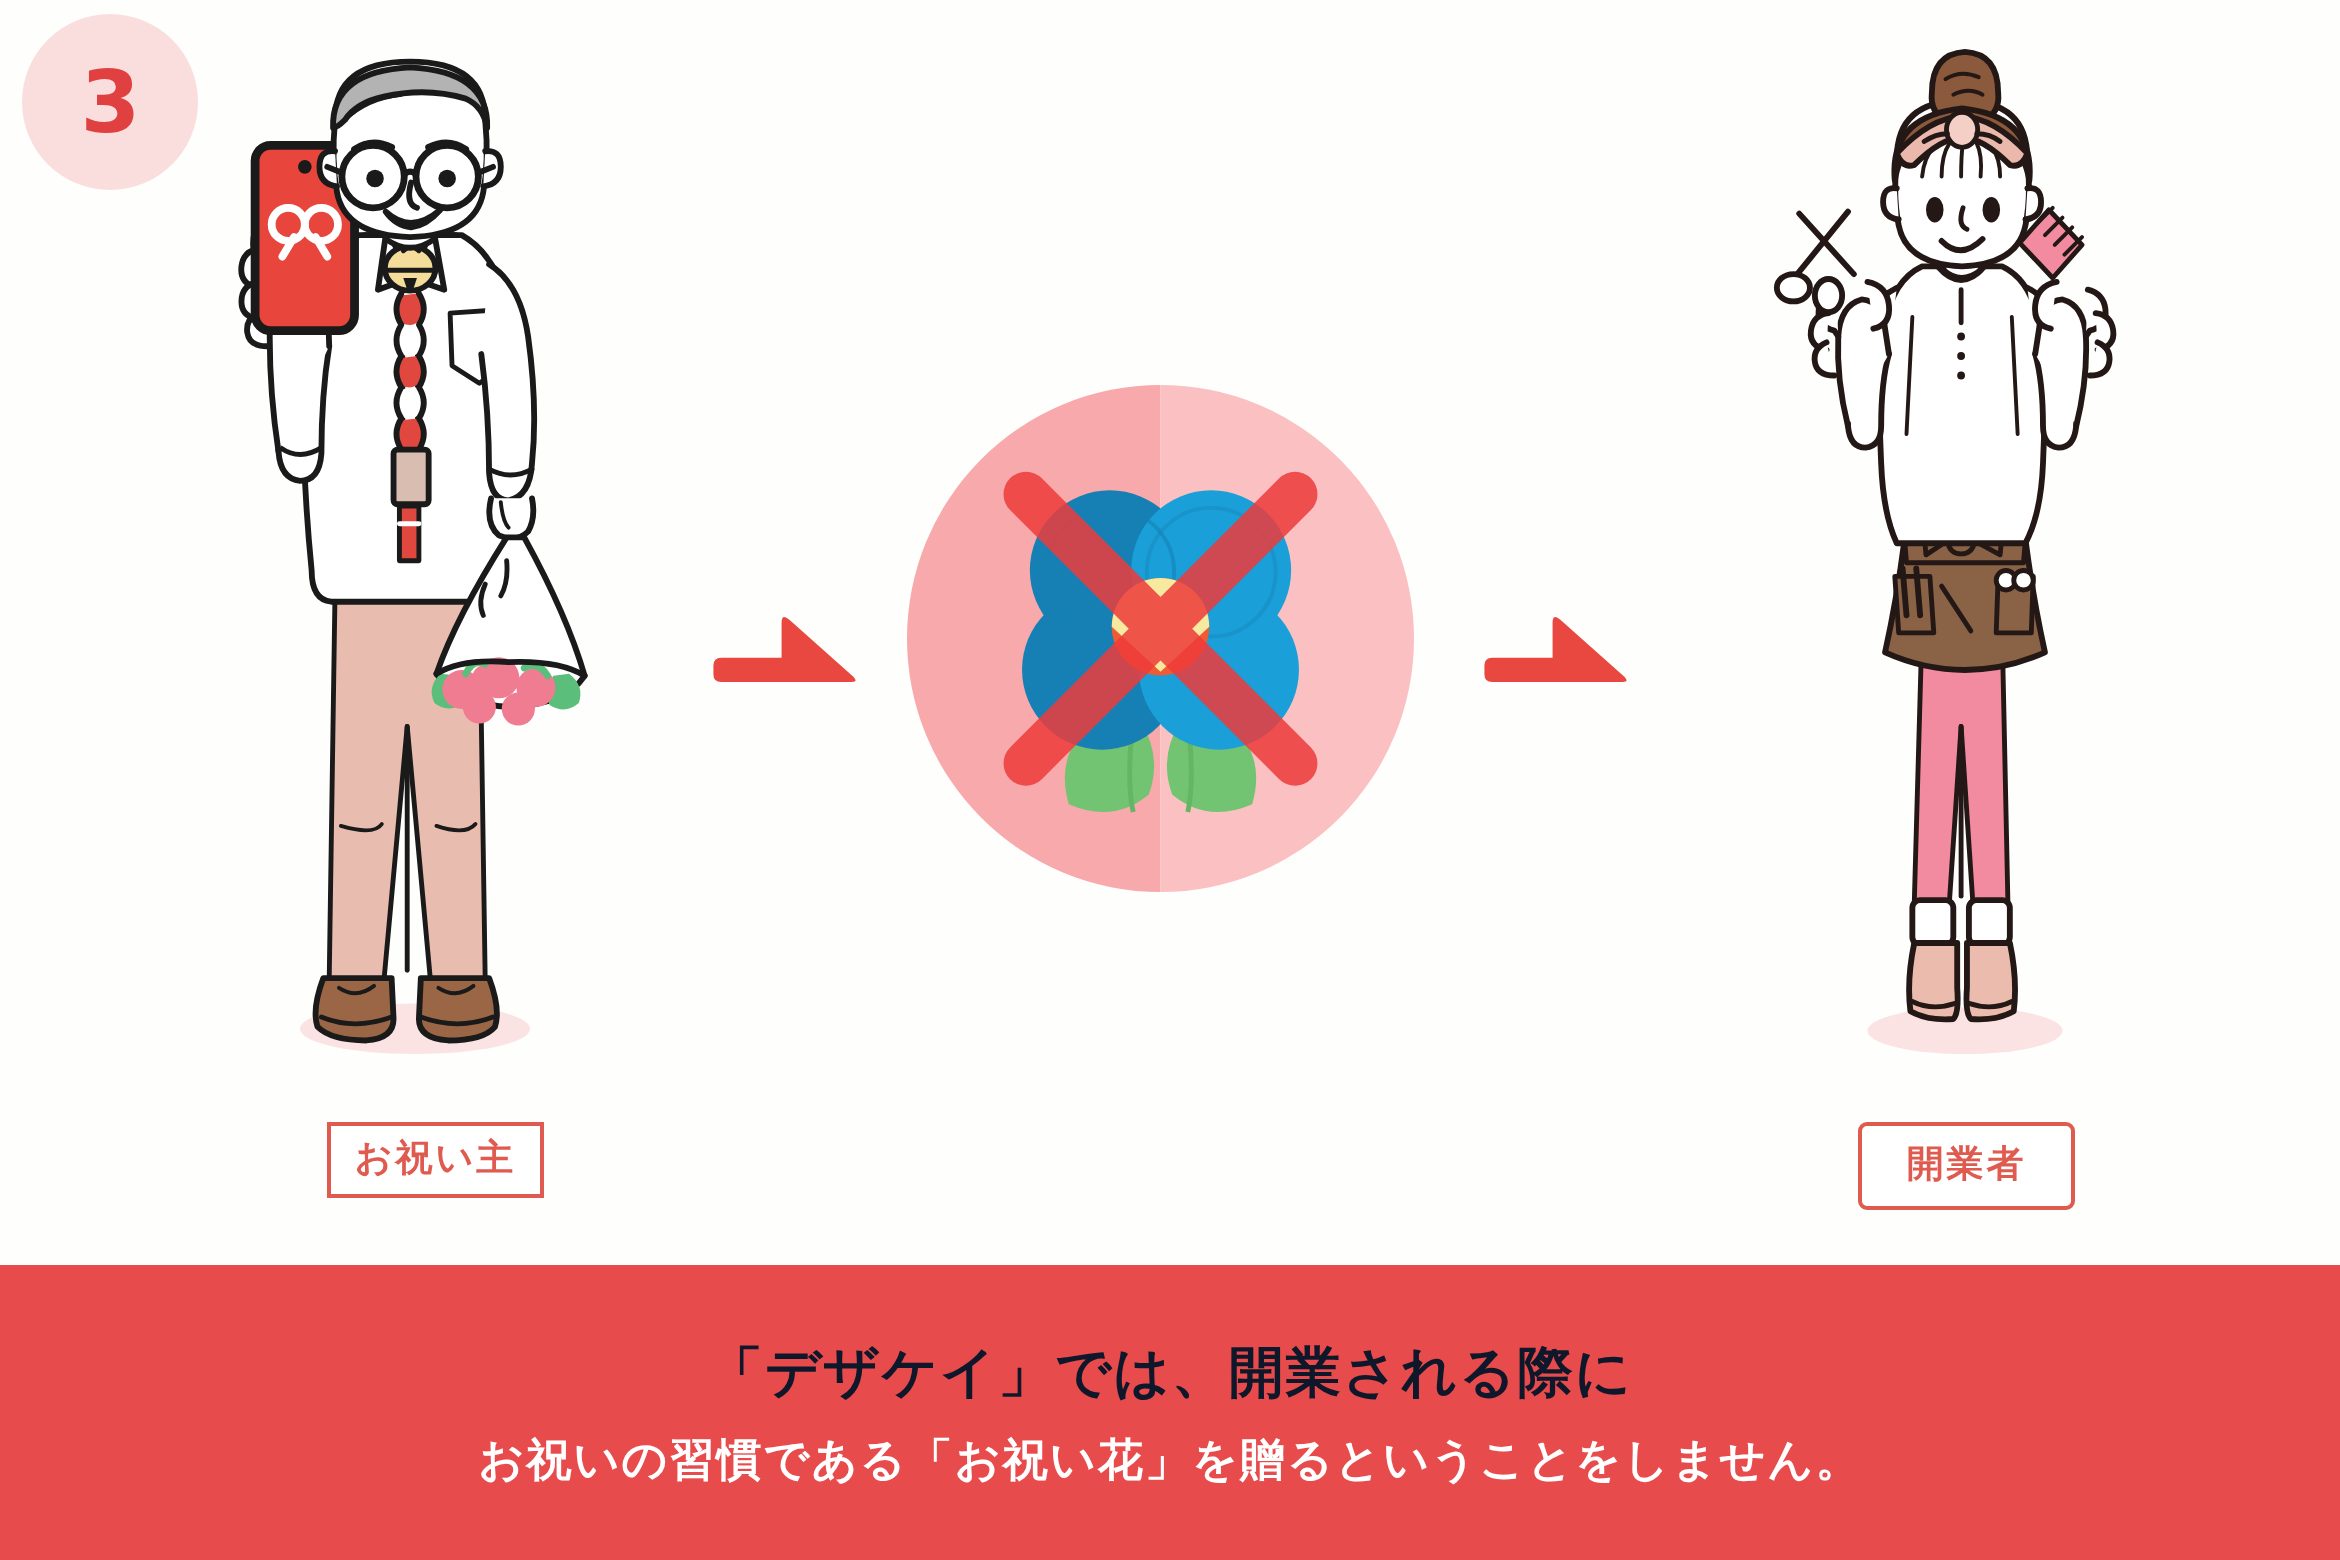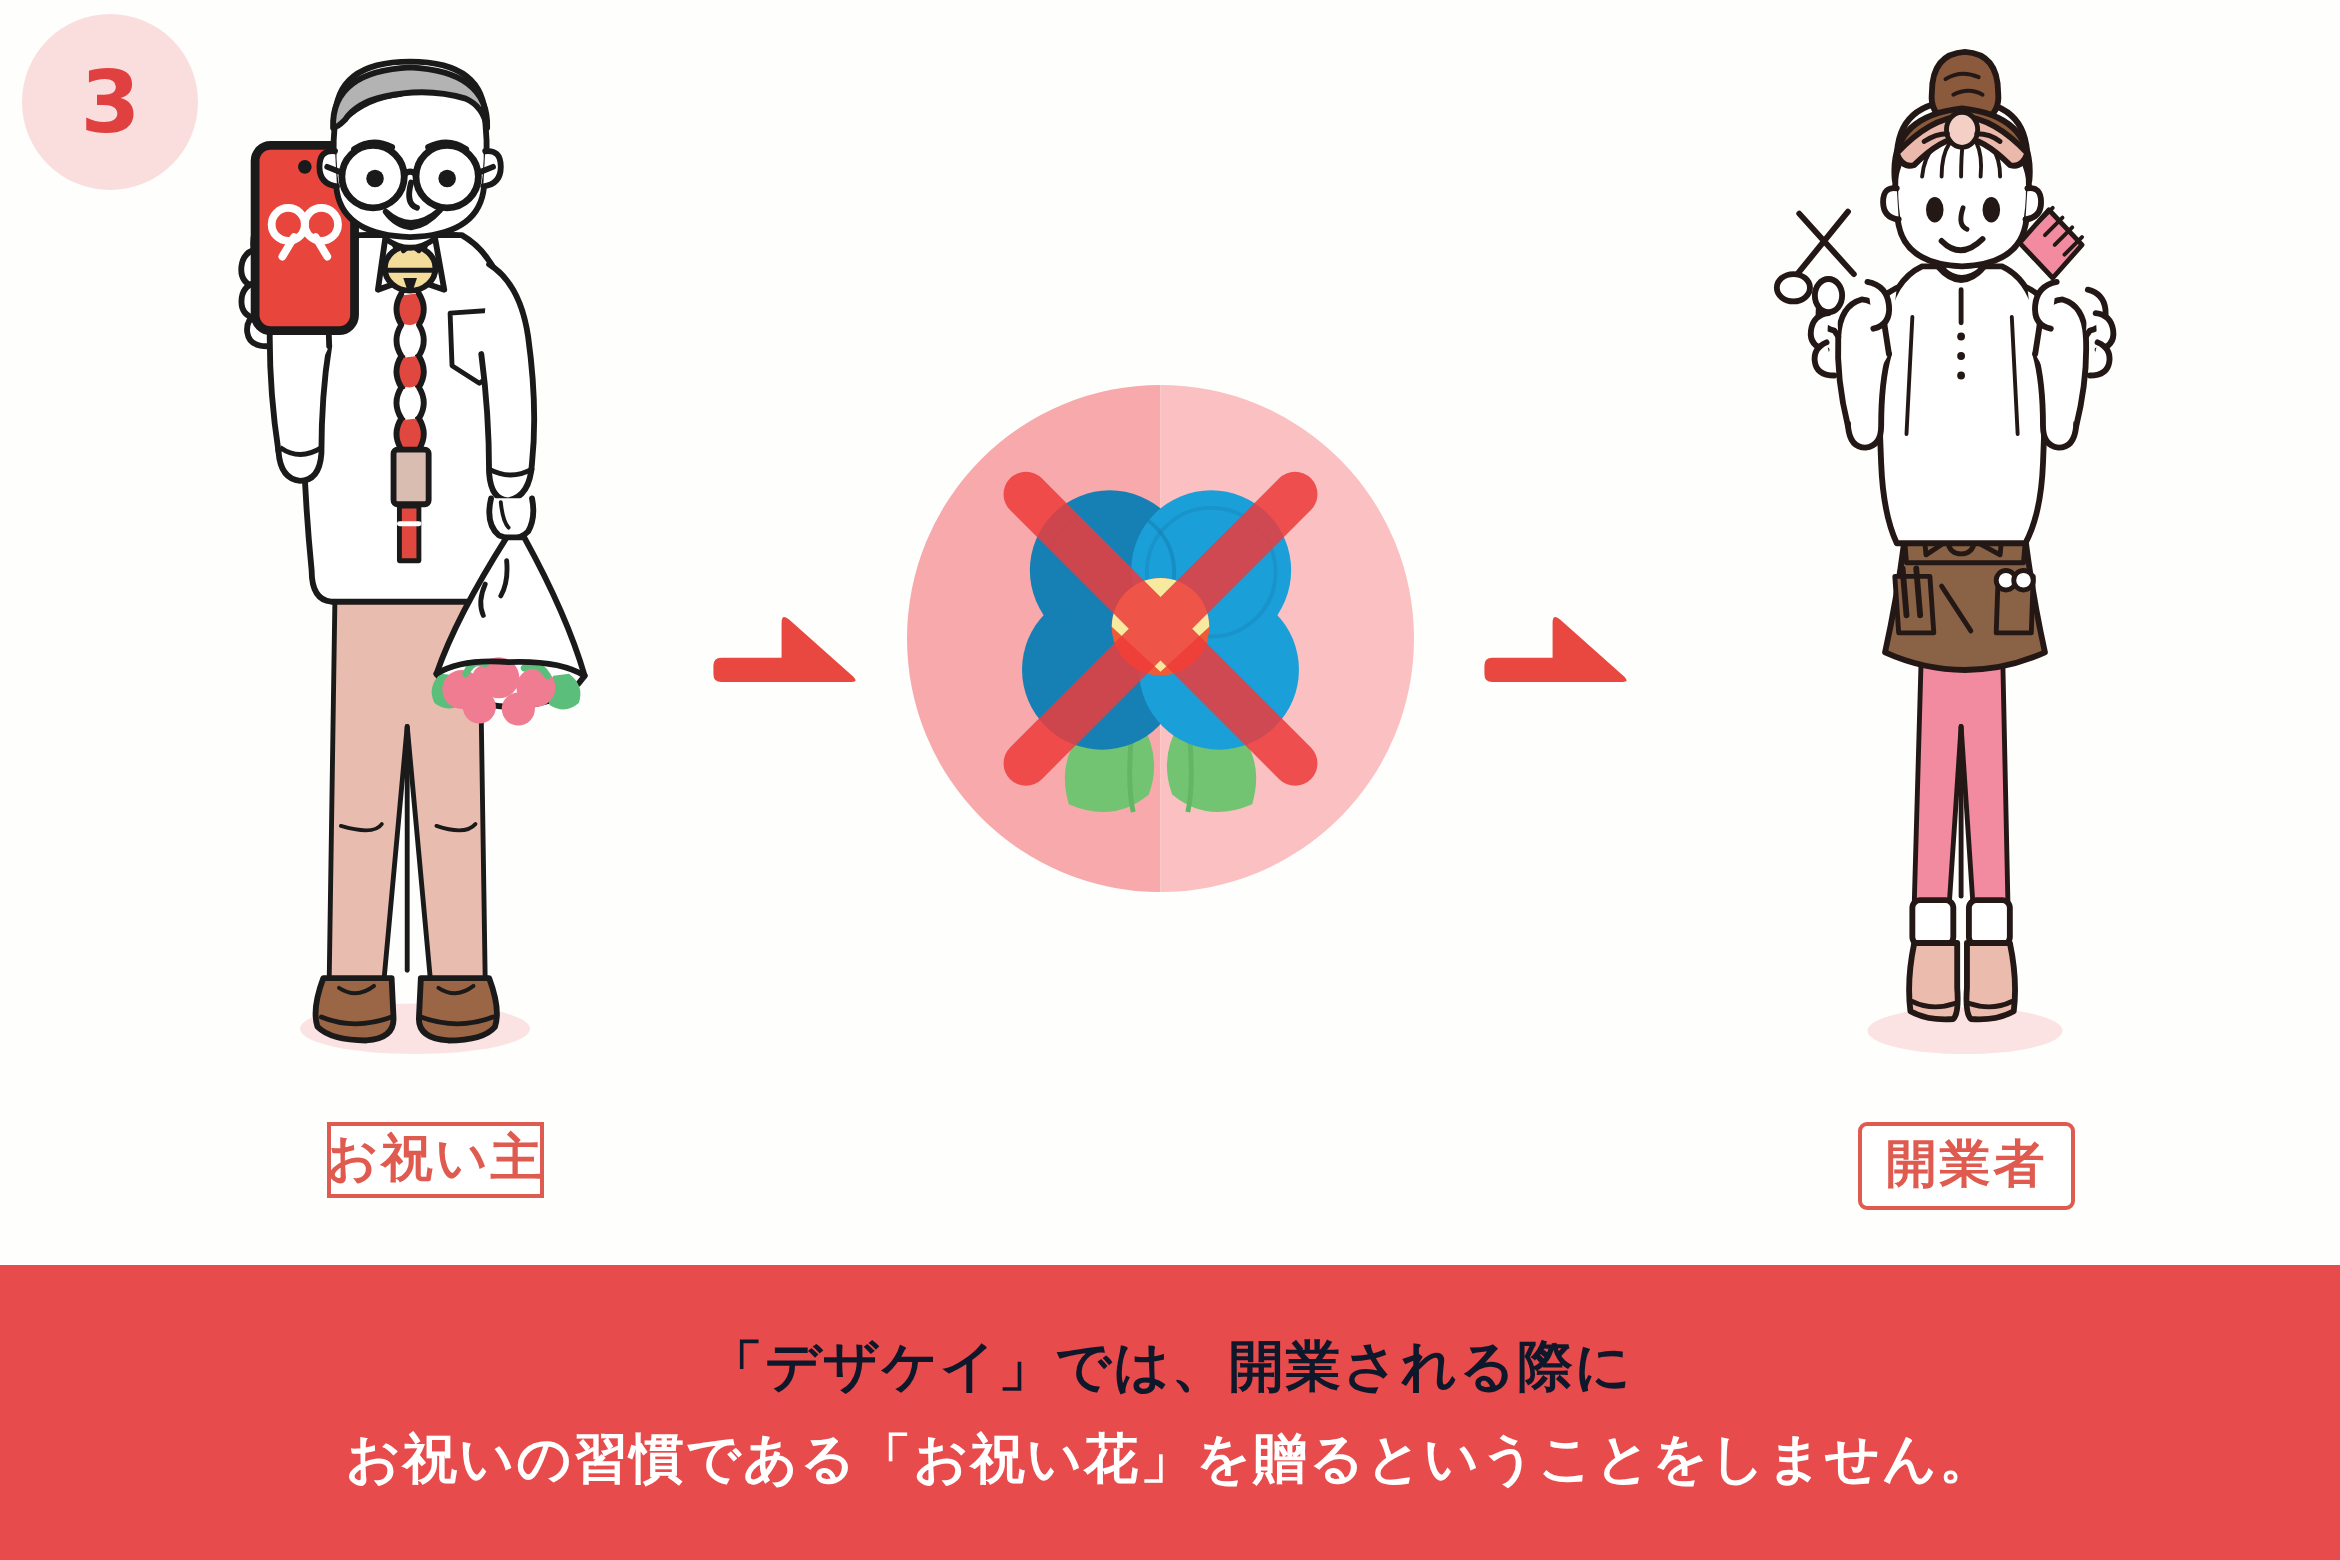--- a/index.html
+++ b/index.html
@@ -39,40 +39,40 @@
   
   .role-label {
     position:absolute;
     border:4.9px solid #E05B4F;
     background:#ffffff;
     display:flex; align-items:center; justify-content:center;
     padding:9.8px 21.5px 13.7px 21.5px;
   }
   .role-label span {
     font-family:"DejaVu Sans", sans-serif;
-    font-size:51px; font-weight:bold; color:#E05B4F;
+    font-size:37px; font-weight:bold; color:#E05B4F;
     letter-spacing:2.9px; line-height:1.1; white-space:nowrap;
   }
   .role-label-left  { left:327px;  top:1122px; width:217px; height:76px; }
   .role-label-right { left:1858px; top:1122px; width:217px; height:88px;border-radius:9px; }
 
   
   .banner {
     position:absolute; left:0; top:1265px; width:2341px; height:296px;
     background:#E84B4B;
     display:flex; flex-direction:column; align-items:center; justify-content:center;
     gap:19.5px;
   }
   .banner-line {
     font-family:"DejaVu Sans", sans-serif;
     color:#FFFFFF; font-weight:bold; white-space:nowrap;
     letter-spacing:2px;
   }
   .banner-line-1 { font-size:55px; }
-  .banner-line-2 { font-size:54px; }
+  .banner-line-2 { font-size:45px; }
 </style>
 </head>
 <body>
 
 <div id="stage">
 
   <div class="step-badge" style="background: rgb(250, 222, 222);">
     <span class="step-badge-num" style="color: rgb(224, 64, 64);">3</span>
   </div>
 

